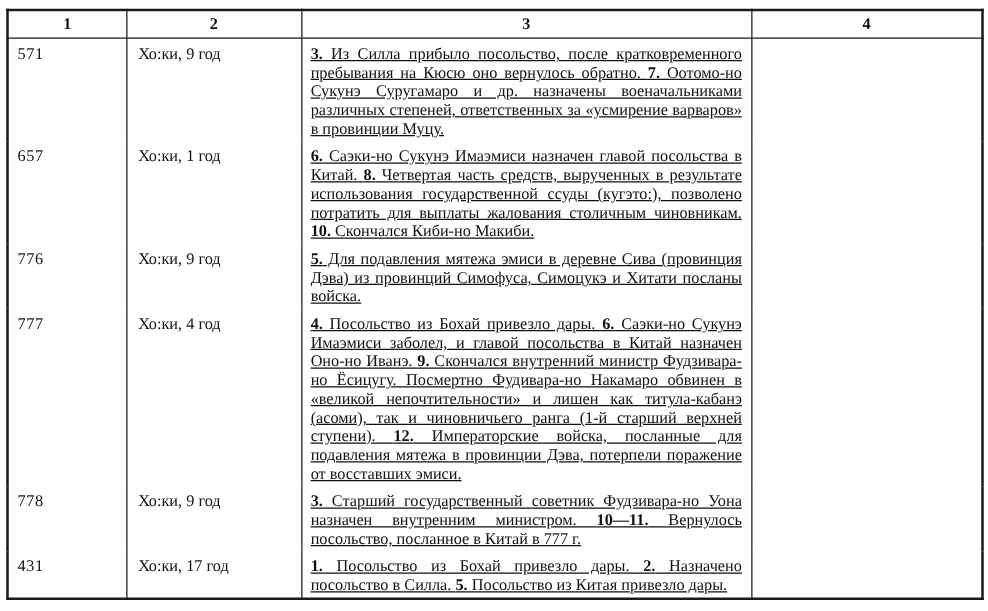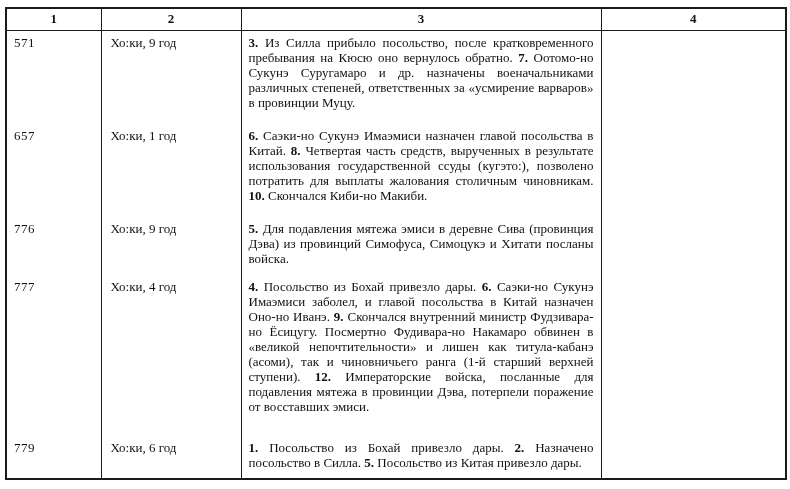--- a/index.html
+++ b/index.html
@@ -51,20 +51,21 @@
     td.year-cell {
       padding: 4px 2px 2px 7px;
       letter-spacing: 0.5px;
     }
     td.era-cell {
       padding: 4px 2px 2px 9px;
     }
     td.events-cell {
       padding: 4px 7px 3px 7px;
       text-align: justify;
+      text-decoration: underline;
     }
     td.events-cell b {
       font-weight: bold;
     }
     td.notes-cell {
       padding: 4px;
     }
   </style>
 </head>
 <body>
@@ -104,20 +105,26 @@
           <td class="events-cell"><b>5.</b> Для подавления мятежа эмиси в деревне Сива (провинция Дэва) из провинций Симофуса, Симоцукэ и Хитати посланы войска.</td>
           <td class="notes-cell"></td>
         </tr>
         <tr>
           <td class="year-cell">777</td>
           <td class="era-cell">Хо:ки, 4 год</td>
           <td class="events-cell"><b>4.</b> Посольство из Бохай привезло дары. <b>6.</b> Саэки-но Сукунэ Имаэмиси заболел, и главой посольства в Китай назначен Оно-но Иванэ. <b>9.</b> Скончался внутренний министр Фудзивара-но Ёсицугу. Посмертно Фудивара-но Накамаро обвинен в «великой непочтительности» и лишен как титула-кабанэ (асоми), так и чиновничьего ранга (1-й старший верхней ступени). <b>12.</b> Императорские войска, посланные для подавления мятежа в провинции Дэва, потерпели поражение от восставших эмиси.</td>
           <td class="notes-cell"></td>
         </tr>
         <tr>
-          <td class="year-cell">779</td>
-          <td class="era-cell">Хо:ки, 6 год</td>
+          <td class="year-cell">778</td>
+          <td class="era-cell">Хо:ки, 9 год</td>
+          <td class="events-cell"><b>3.</b> Старший государственный советник Фудзивара-но Уона назначен внутренним министром. <b>10—11.</b> Вернулось посольство, посланное в Китай в 777 г.</td>
+          <td class="notes-cell"></td>
+        </tr>
+        <tr>
+          <td class="year-cell">431</td>
+          <td class="era-cell">Хо:ки, 17 год</td>
           <td class="events-cell"><b>1.</b> Посольство из Бохай привезло дары. <b>2.</b> Назначено посольство в Силла. <b>5.</b> Посольство из Китая привезло дары.</td>
           <td class="notes-cell"></td>
         </tr>
       </tbody>
   </table>
 </div>
 
 </body></html>

